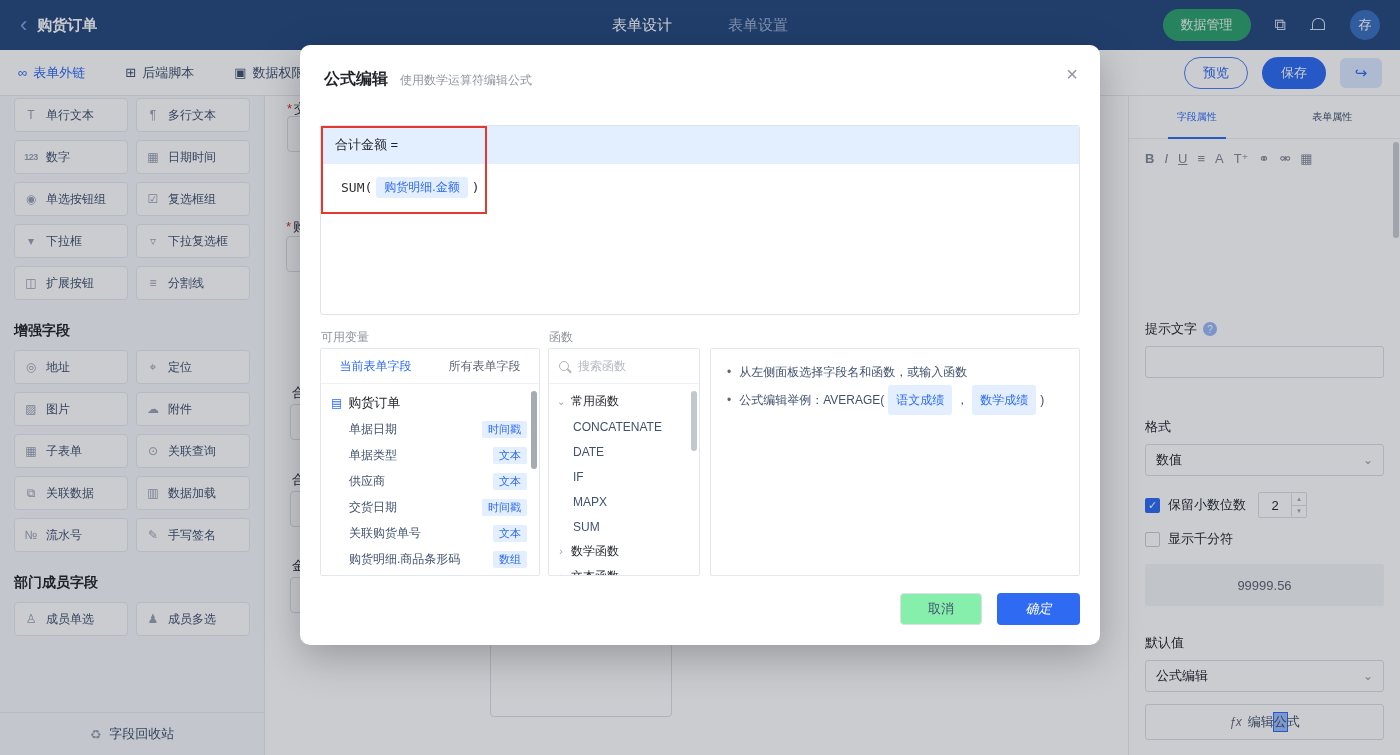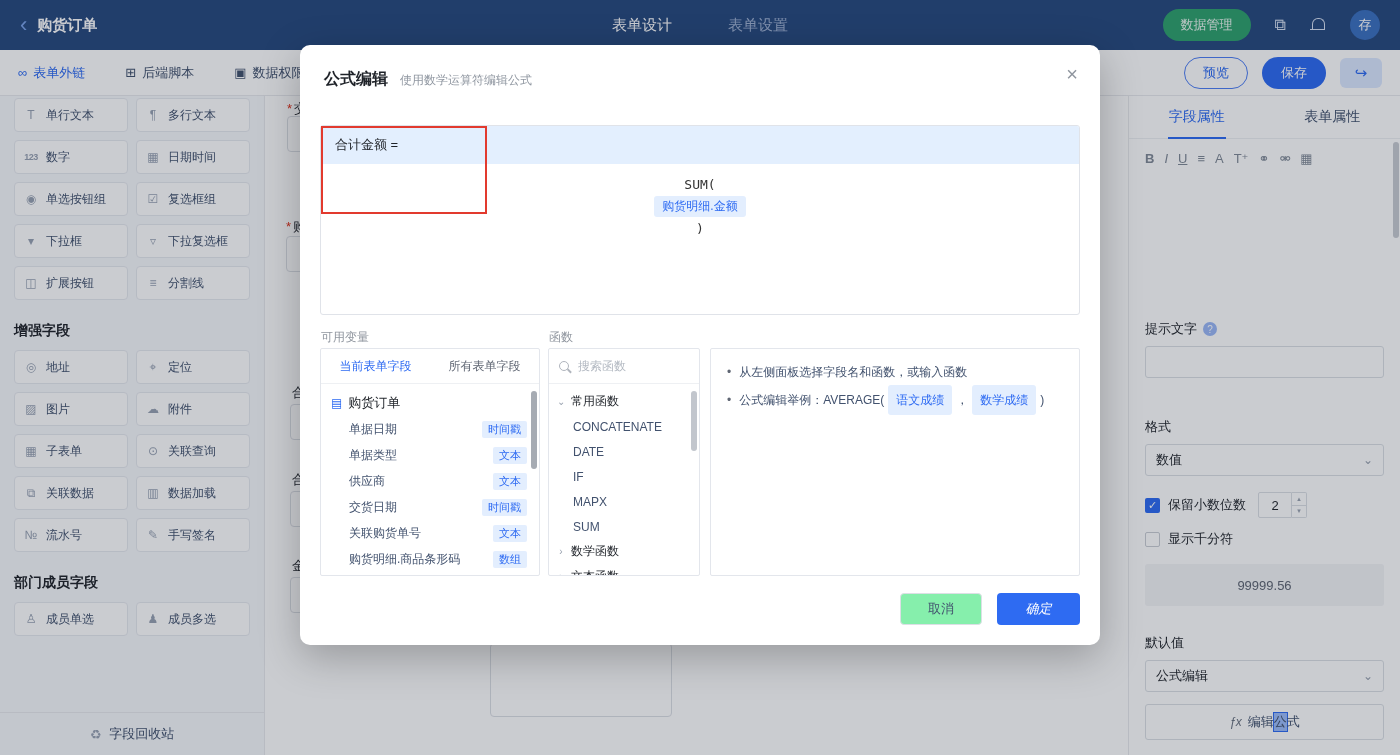--- a/index.html
+++ b/index.html
@@ -44,21 +44,21 @@
 
   
   .canvas{position:absolute;left:265px;top:96px;right:272px;bottom:0;background:#ffffff;z-index:0;}
   .frag-label{position:absolute;font-size:13px;color:#1f2329;white-space:nowrap;}
   .frag-label .req{color:#e0311b;margin-right:2px;}
   .frag-box{position:absolute;background:#fff;border:1px solid #dcdfe5;border-radius:4px;box-sizing:border-box;}
 
   
   .right{position:absolute;right:0;top:96px;width:272px;bottom:0;background:#fff;border-left:1px solid #e8eaee;box-sizing:border-box;z-index:1;}
   .rp-tabs{height:42px;border-bottom:1px solid #eef0f3;display:flex;}
-  .rp-tab{flex:1;display:flex;align-items:center;justify-content:center;font-size:14px;color:#42526e;position:relative;cursor:pointer;}
+  .rp-tab{flex:1;display:flex;align-items:center;justify-content:center;font-size:10px;color:#42526e;position:relative;cursor:pointer;}
   .rp-tab.active{color:#2e6bf2;}
   .rp-tab.active::after{content:"";position:absolute;bottom:-1px;left:50%;transform:translateX(-50%);width:58px;height:2px;background:#2e6bf2;}
   .rp-body{padding:10px 16px 0;}
   .rt-toolbar{display:flex;gap:10px;color:#818a97;font-size:13px;align-items:center;margin:2px 0 8px;}
   .rt-toolbar span{cursor:pointer;}
   .rt-toolbar span:nth-child(1){font-weight:700;}
   .rt-toolbar span:nth-child(2){font-style:italic;}
   .rt-toolbar span:nth-child(3){text-decoration:underline;}
   .rt-editor{height:132px;}
   .rp-label{font-size:13px;color:#1f2329;margin:14px 0 8px;display:flex;align-items:center;gap:6px;}
@@ -84,21 +84,21 @@
 
   
   .mask{position:absolute;inset:0;background:rgba(13,21,41,0.22);z-index:40;}
   .modal{position:absolute;left:300px;top:45px;width:800px;height:600px;background:#fff;border-radius:10px;box-shadow:0 12px 40px rgba(0,0,0,.25);z-index:50;box-sizing:border-box;}
   .m-head{display:flex;align-items:baseline;gap:12px;padding:24px 24px 0;}
   .m-title{font-size:16px;font-weight:700;color:#1f2329;}
   .m-sub{font-size:12px;color:#9097a1;}
   .m-close{position:absolute;right:22px;top:18px;font-size:20px;color:#8f959e;cursor:pointer;}
   .f-box{position:absolute;left:20px;top:80px;width:760px;height:190px;border:1px solid #e0e3e9;border-radius:3px;overflow:hidden;box-sizing:border-box;}
   .f-head{height:38px;background:#e3effe;display:flex;align-items:center;padding:0 14px;font-size:13px;color:#1f2329;}
-  .f-content{padding:13px 20px;display:flex;align-items:center;gap:4px;font-family:"DejaVu Sans Mono","Liberation Mono",monospace;font-size:13px;color:#333;flex-direction:column;}
+  .f-content{padding:13px 20px;display:flex;align-items:center;gap:4px;font-family:"DejaVu Sans Mono","Liberation Mono",monospace;font-size:13px;color:#333;}
   .token{background:#e3eefe;color:#2e6bf2;border-radius:3px;padding:2px 8px;font-size:12px;font-family:"Liberation Sans","DejaVu Sans",sans-serif;white-space:nowrap;}
   .annotation{position:absolute;left:21px;top:81px;width:162px;height:84px;border:2px solid #e23a2e;z-index:5;pointer-events:none;}
   .panel-label{position:absolute;top:284px;font-size:12px;color:#8f959e;}
   .lab-vars{left:21px;}
   .lab-fns{left:249px;}
   .panel{position:absolute;top:303px;height:228px;border:1px solid #e3e6ec;border-radius:2px;box-sizing:border-box;overflow:hidden;}
   .p-vars{left:20px;width:220px;}
   .p-fns{left:248px;width:152px;}
   .p-help{left:410px;width:370px;}
   .v-tabs{display:flex;height:34px;border-bottom:1px solid #eef0f3;font-size:12px;}

